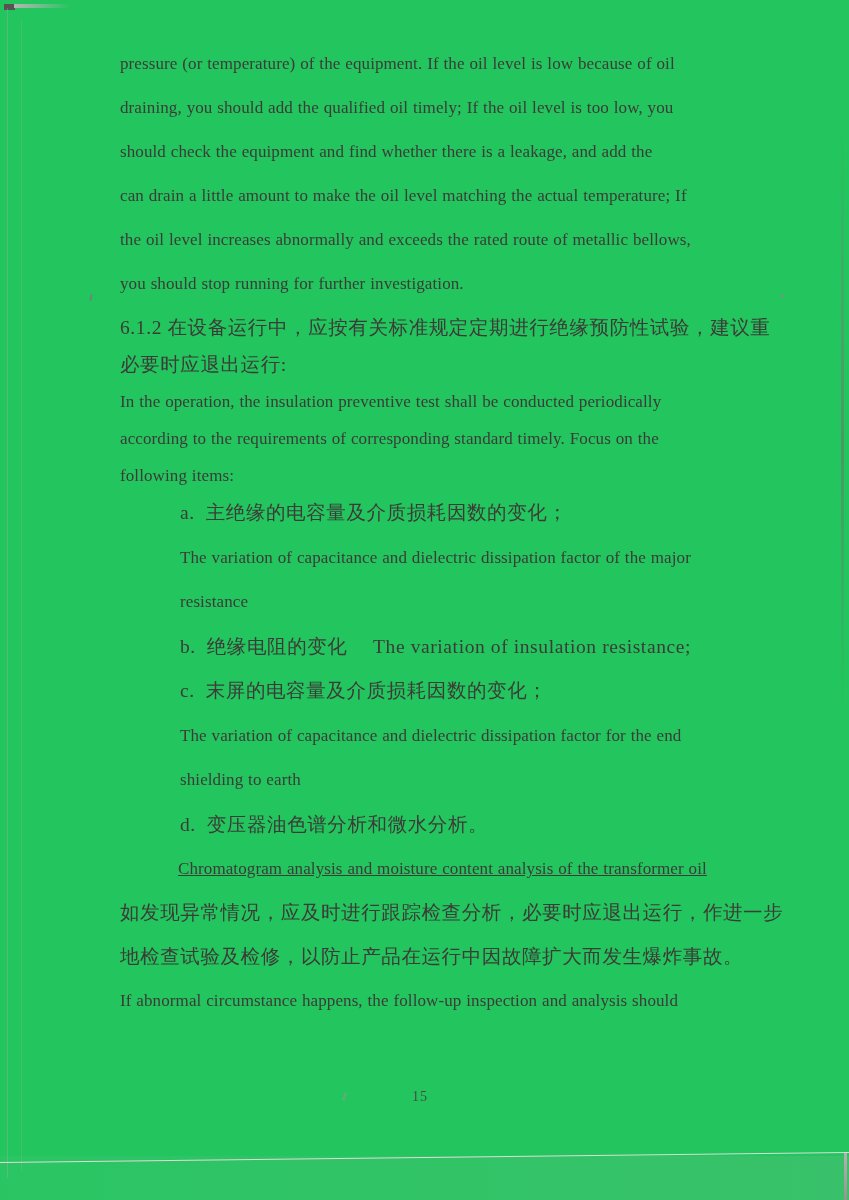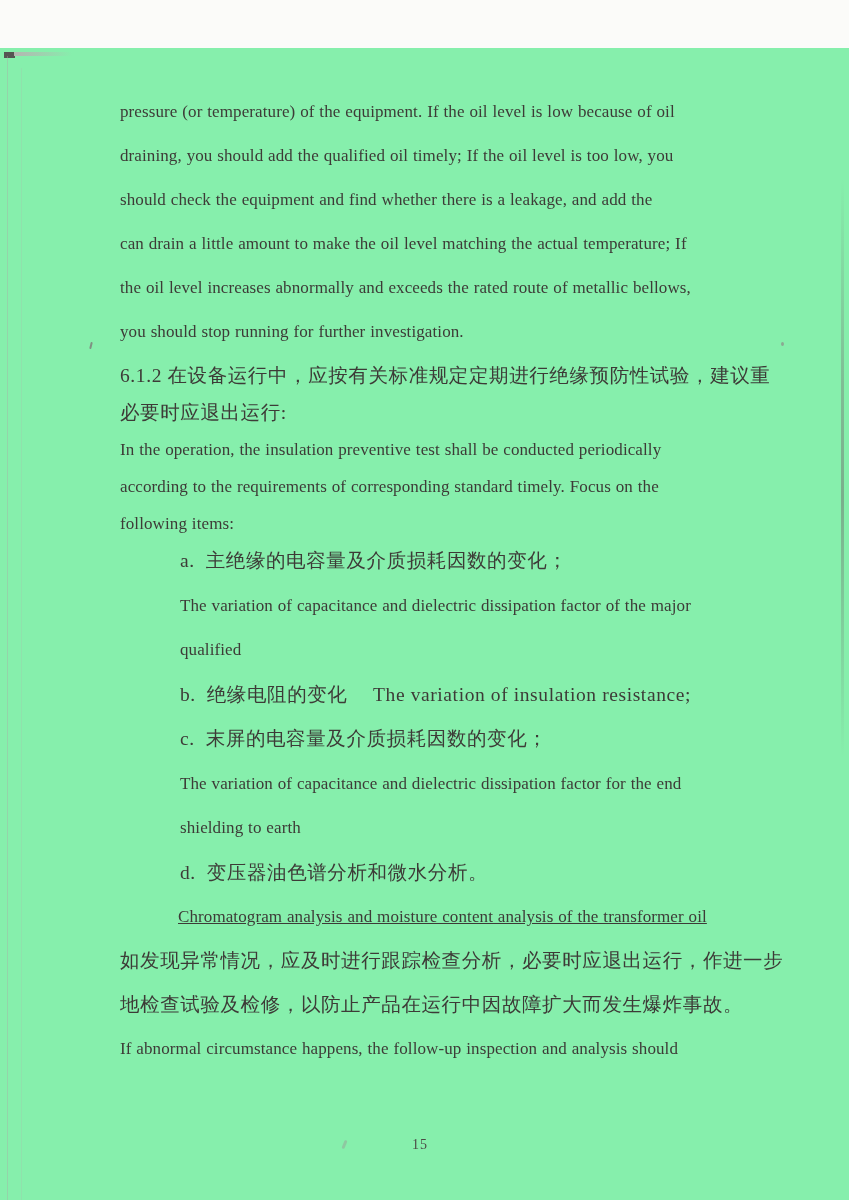--- a/index.html
+++ b/index.html
@@ -1,21 +1,21 @@
 <!DOCTYPE html>
 <html><head>
 <meta charset="utf-8">
 <style>
   html,body{margin:0;padding:0;}
   body{
     width:849px;height:1200px;overflow:hidden;position:relative;
     background:#fbfbf9;
     font-family:"Liberation Serif", serif;
   }
-  .page{position:absolute;inset:0;background:#86efac;margin-top:48px;}
+  .page{position:absolute;inset:0;background:#22c55e;}
 
   
   .textcol{
     position:absolute;left:120px;top:50px;width:660px;
   }
   .ln{
     position:relative;white-space:pre;color:#3d3b37;
     font-family:"Liberation Serif", serif;
   }
   .en{font-size:17px;line-height:27px;height:44px;word-spacing:0.5px;letter-spacing:0.1px;}
@@ -74,21 +74,21 @@
       <div class="ln en">can drain a little amount to make the oil level matching the actual temperature; If</div>
       <div class="ln en">the oil level increases abnormally and exceeds the rated route of metallic bellows,</div>
       <div class="ln en">you should stop running for further investigation.</div>
       <div class="ln cjk tight">6.1.2 在设备运行中，应按有关标准规定定期进行绝缘预防性试验，建议重</div>
       <div class="ln cjk tight">必要时应退出运行:</div>
       <div class="ln en tight">In the operation, the insulation preventive test shall be conducted periodically</div>
       <div class="ln en tight">according to the requirements of corresponding standard timely. Focus on the</div>
       <div class="ln en tight">following items:</div>
       <div class="ln cjk item">a.  主绝缘的电容量及介质损耗因数的变化；</div>
       <div class="ln en item">The variation of capacitance and dielectric dissipation factor of the major</div>
-      <div class="ln en item">qualified</div>
+      <div class="ln en item">resistance</div>
       <div class="ln cjk item">b.  绝缘电阻的变化　 The variation of insulation resistance;</div>
       <div class="ln cjk item">c.  末屏的电容量及介质损耗因数的变化；</div>
       <div class="ln en item">The variation of capacitance and dielectric dissipation factor for the end</div>
       <div class="ln en item">shielding to earth</div>
       <div class="ln cjk item">d.  变压器油色谱分析和微水分析。</div>
       <div class="ln en ind">Chromatogram analysis and moisture content analysis of the transformer oil</div>
       <div class="ln cjk">如发现异常情况，应及时进行跟踪检查分析，必要时应退出运行，作进一步</div>
       <div class="ln cjk">地检查试验及检修，以防止产品在运行中因故障扩大而发生爆炸事故。</div>
       <div class="ln en">If abnormal circumstance happens, the follow-up inspection and analysis should</div>
     </div>

